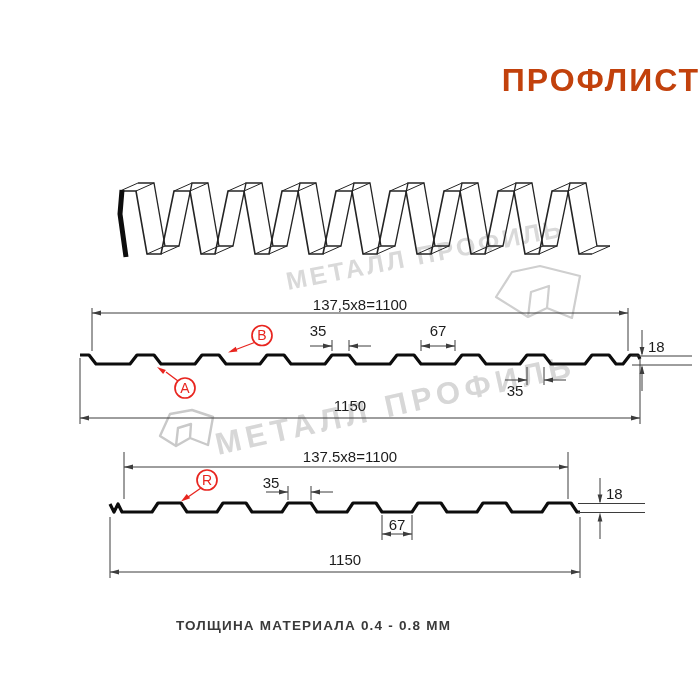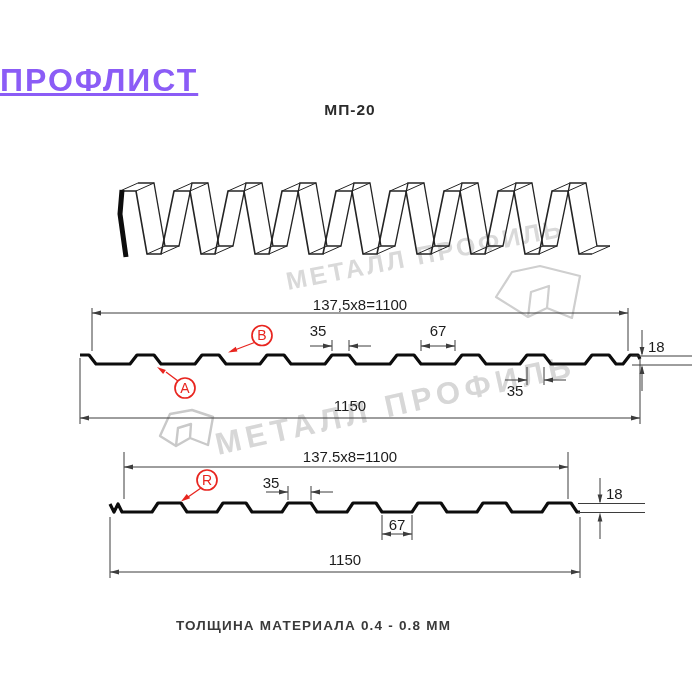--- a/index.html
+++ b/index.html
@@ -1,36 +1,35 @@
 <!DOCTYPE html>
 <html><head>
 <meta charset="utf-8">
 <style>
   html,body{margin:0;padding:0;background:#ffffff;}
   #page{position:relative;width:700px;height:700px;background:#ffffff;overflow:hidden;
         font-family:"Liberation Sans",sans-serif;}
-  .title{position:absolute;top:62px;left:0;width:700px;text-align:left;
-         font-size:32px;font-weight:800;letter-spacing:2px;color:#8b5cf6;text-decoration:underline;}
+  .title{position:absolute;top:62px;left:0;width:700px;text-align:right;
+         font-size:32px;font-weight:800;letter-spacing:2px;color:#c2410c;}
   .subtitle{position:absolute;top:101px;left:0;width:700px;text-align:center;
             font-size:15.5px;font-weight:700;letter-spacing:1px;color:#2b2b2b;}
   .caption{position:absolute;top:618px;left:0;width:627px;text-align:center;
            font-size:13.5px;font-weight:700;letter-spacing:1.2px;color:#3a3a3a;}
   svg{position:absolute;top:0;left:0;}
   .dimtxt{font-size:15px;fill:#1c1c1c;}
   .lbltxt{font-size:14px;fill:#e8251f;}
   .wmtxt{font-size:31px;font-weight:700;letter-spacing:5px;fill:#d7d7d7;}
   .wmtxt2{font-size:25px;font-weight:700;letter-spacing:3px;fill:#d9d9d9;}
 </style>
 </head>
 <body>
 
 <div id="page">
 
   <div class="title">ПРОФЛИСТ</div>
-  <div class="subtitle">МП-20</div>
 
   <svg width="700" height="700" viewBox="0 0 700 700">
 
     <g>
       <text class="wmtxt2" transform="translate(288,290) rotate(-11)">МЕТАЛЛ ПРОФИЛЬ</text>
       <path d="M496,297 L512,272 L540,266 L580,276 L572,318 L547,308 L528,317 Z M528,317 L531,292 L549,286 L547,308" fill="none" stroke="#cfcfcf" stroke-width="2.2" stroke-linejoin="round"></path>
       <text class="wmtxt" transform="translate(218,455) rotate(-12.5)">МЕТАЛЛ ПРОФИЛЬ</text>
       <path d="M160,436 L170,414 L192,410 L213,417 L208,445 L190,438 L176,446 Z M176,446 L178,428 L191,424 L190,438" fill="none" stroke="#c9c9c9" stroke-width="2.4" stroke-linejoin="round"></path>
     </g>
 

